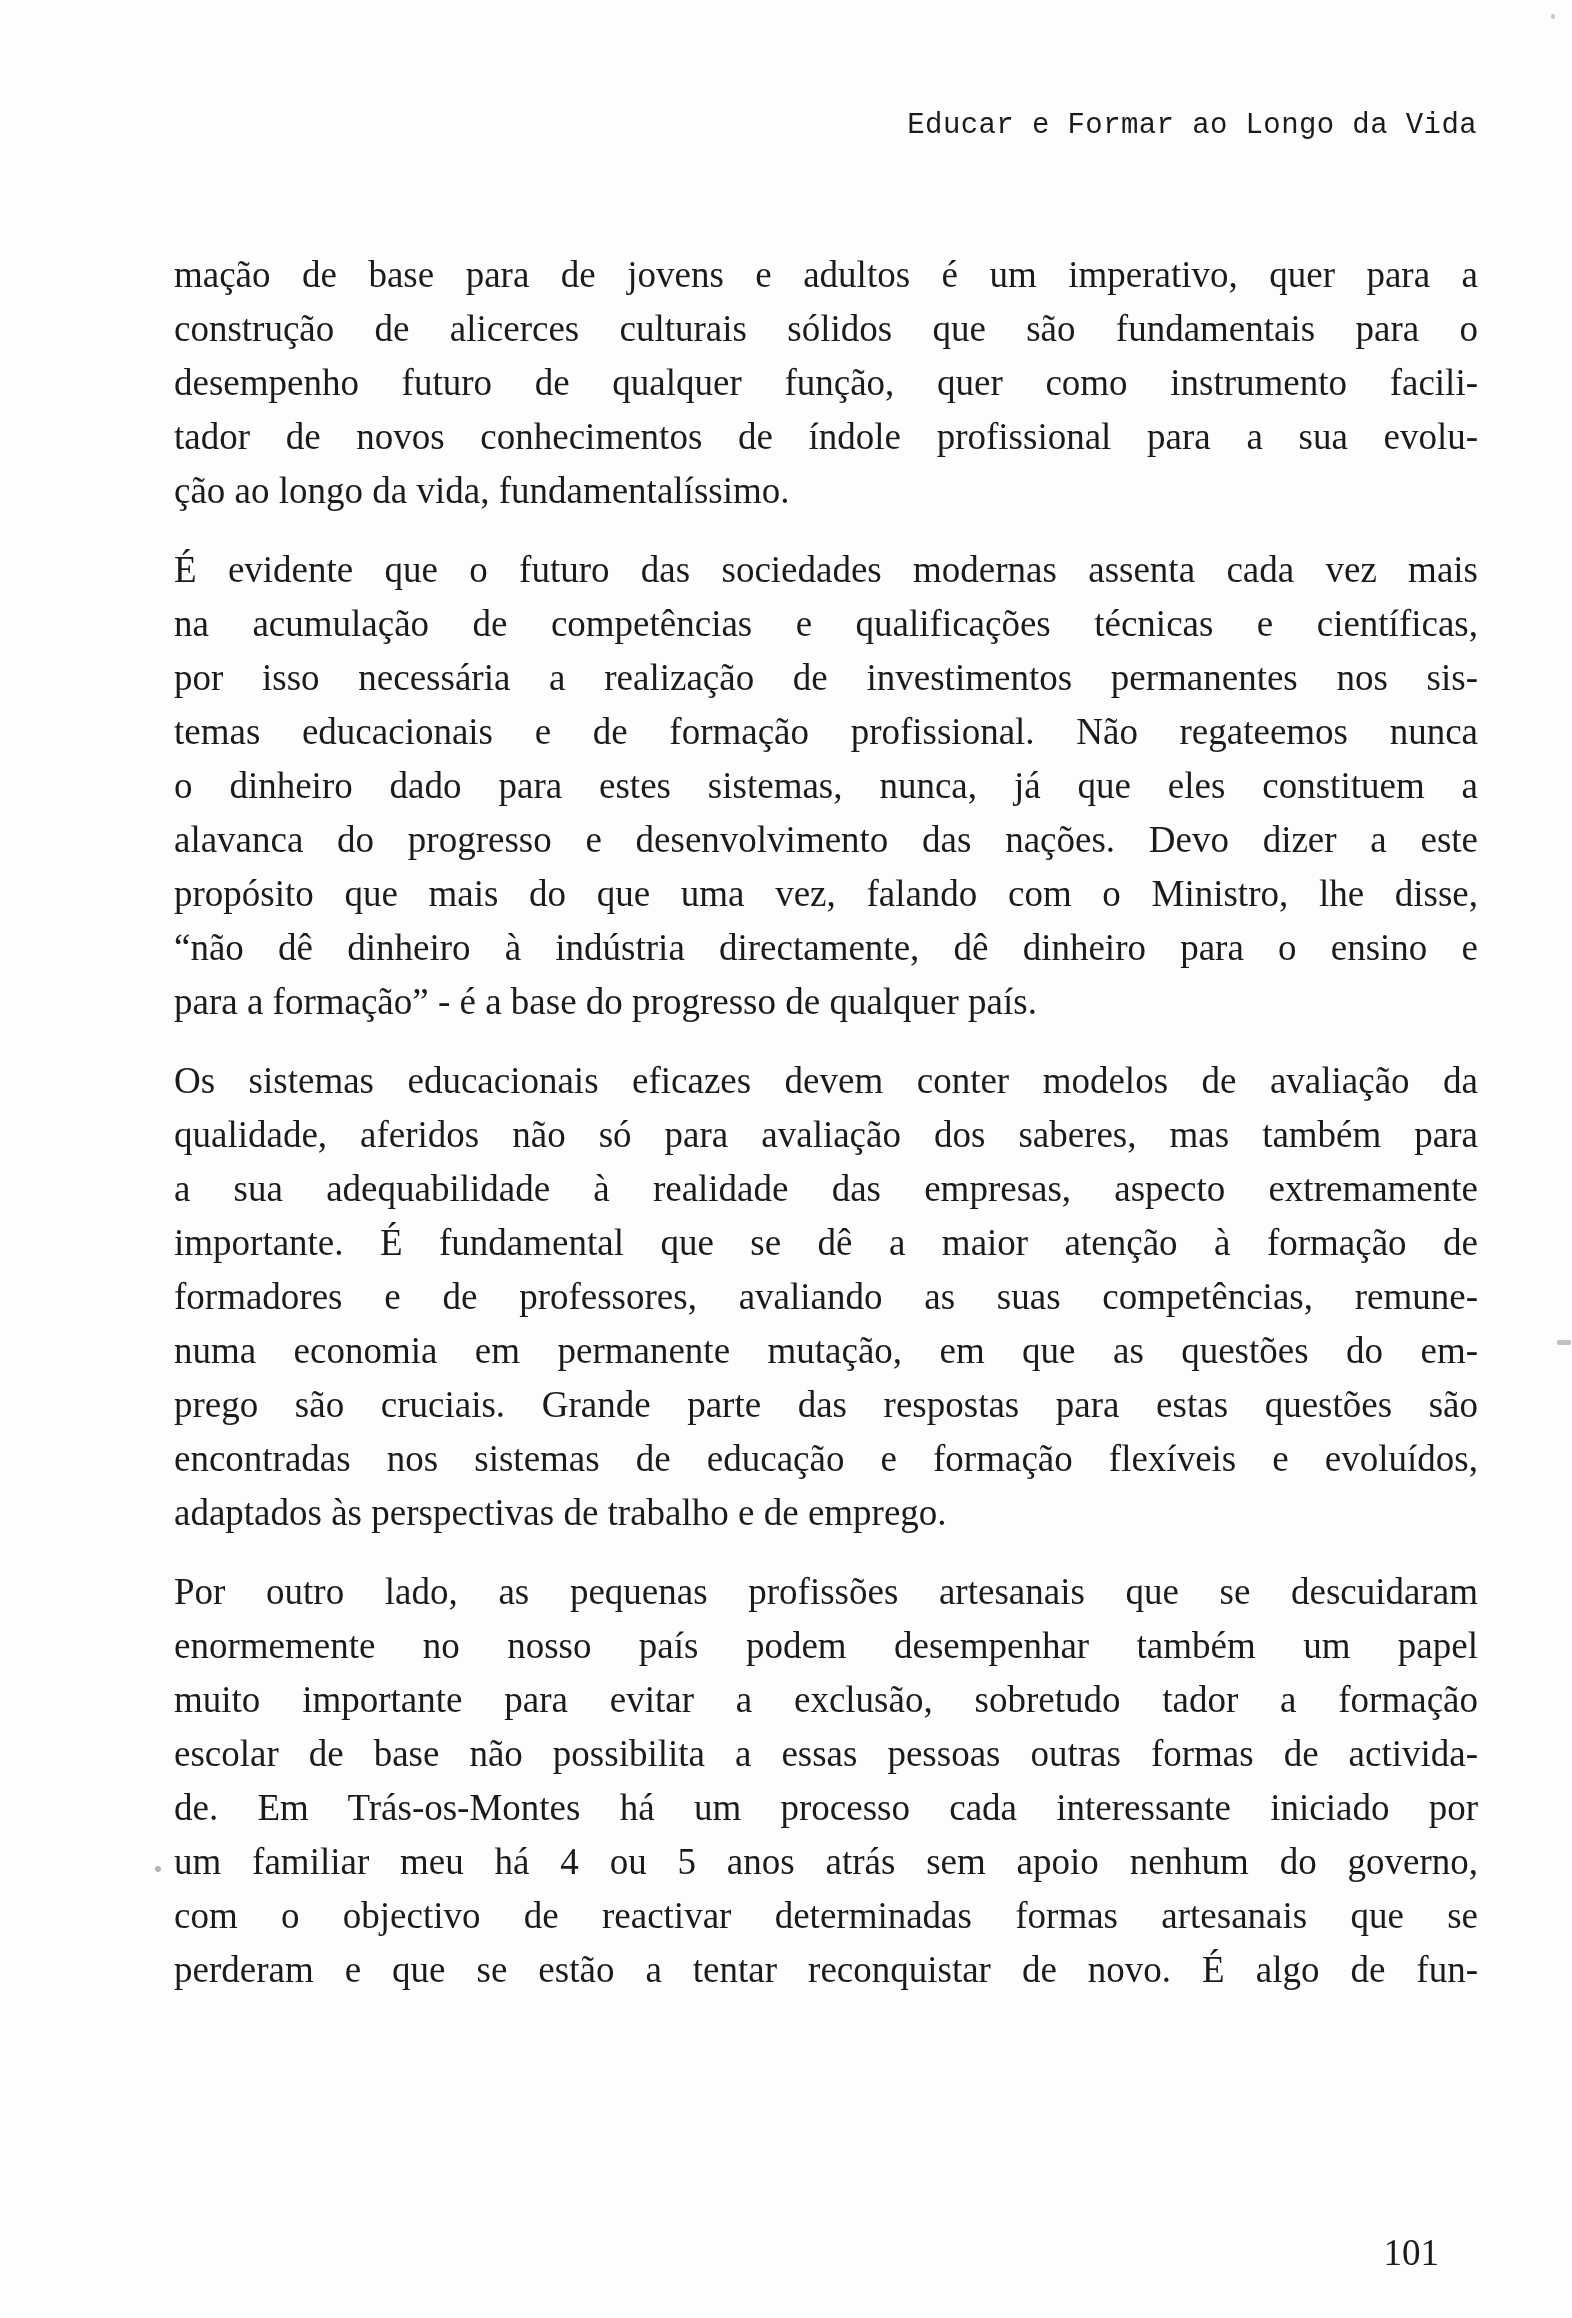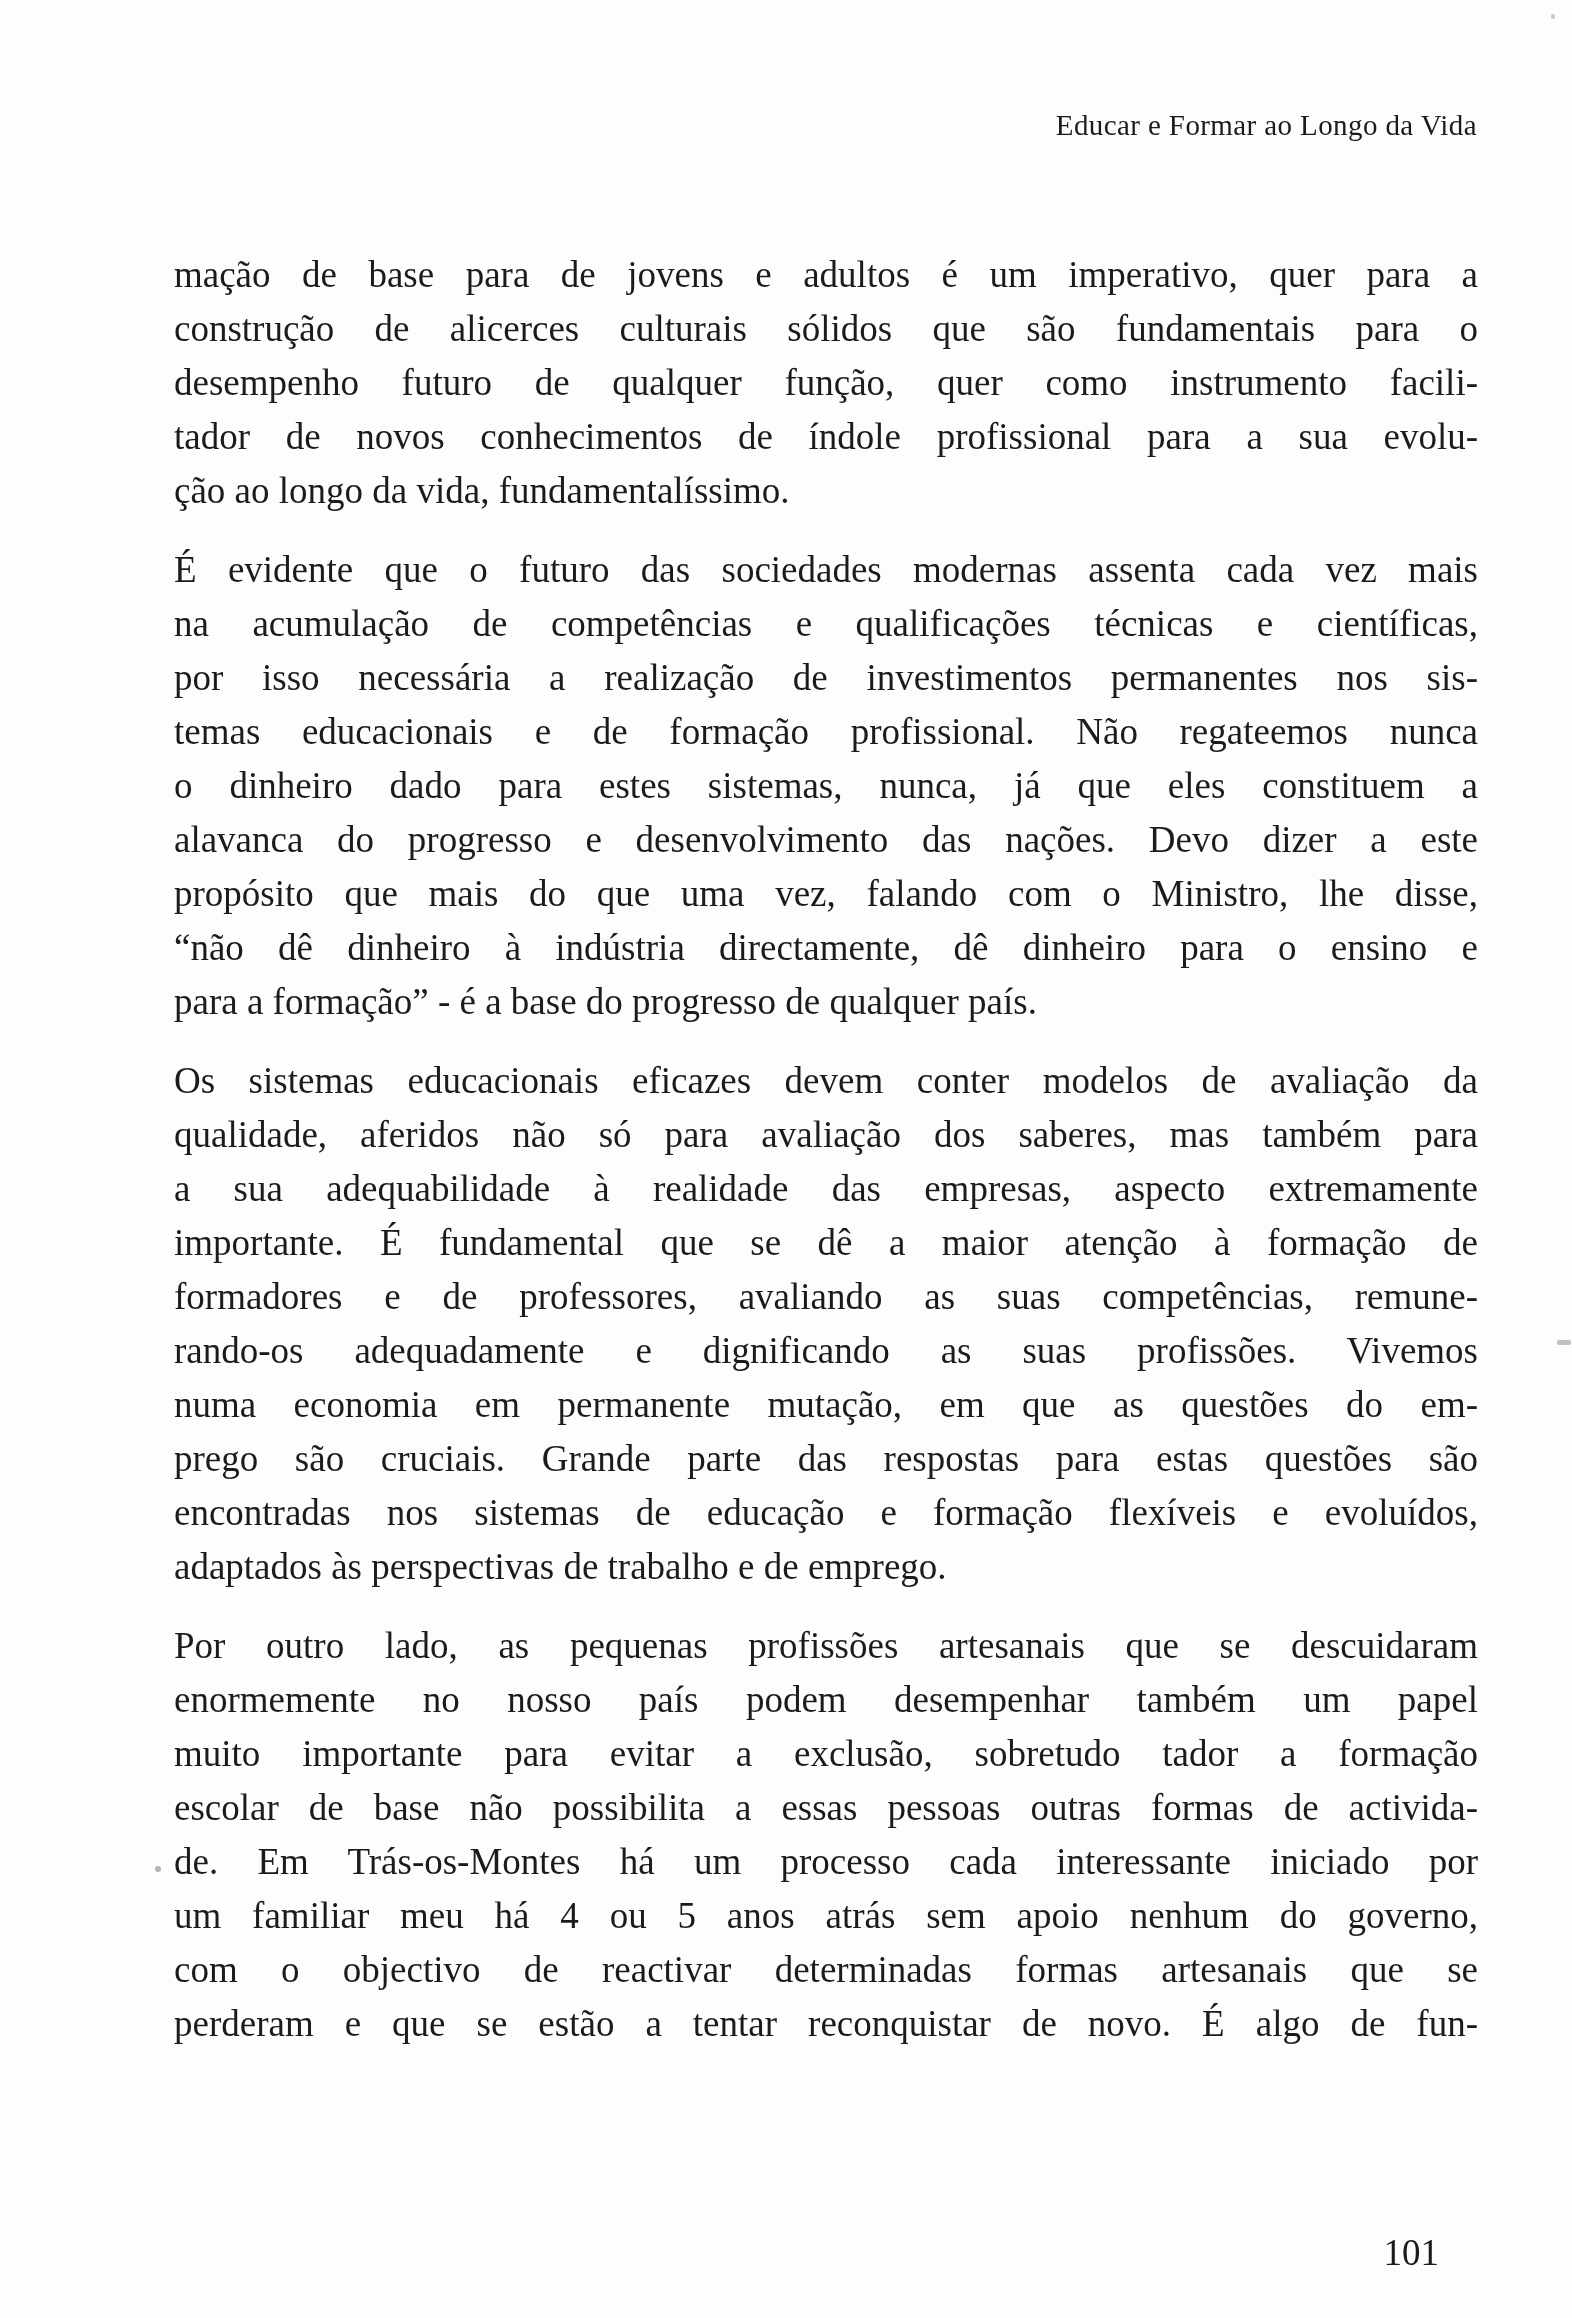--- a/index.html
+++ b/index.html
@@ -23,20 +23,21 @@
   }
   .running-head{
     position:absolute;
     top:107px;
     right:96px;
     font-size:29px;
     line-height:37px;
     letter-spacing:0.4px;
     color:var(--ink);
     white-space:nowrap;
+    font-family:Liberation Mono, monospace;
   }
   .text-block{
     position:absolute;
     left:174px;
     top:248px;
     width:1304px;
   }
   .para{
     margin:0 0 25px 0;
   }
@@ -100,21 +101,20 @@
         <div class="line">propósito que mais do que uma vez, falando com o Ministro, lhe disse,</div>
         <div class="line">“não dê dinheiro à indústria directamente, dê dinheiro para o ensino e</div>
         <div class="line last">para a formação” - é a base do progresso de qualquer país.</div>
       </div>
       <div class="para">
         <div class="line">Os sistemas educacionais eficazes devem conter modelos de avaliação da</div>
         <div class="line">qualidade, aferidos não só para avaliação dos saberes, mas também para</div>
         <div class="line">a sua adequabilidade à realidade das empresas, aspecto extremamente</div>
         <div class="line">importante. É fundamental que se dê a maior atenção à formação de</div>
         <div class="line">formadores e de professores, avaliando as suas competências, remune-</div>
-        <div class="line">rando-os adequadamente e dignificando as suas profissões. Vivemos</div>
         <div class="line">numa economia em permanente mutação, em que as questões do em-</div>
         <div class="line">prego são cruciais. Grande parte das respostas para estas questões são</div>
         <div class="line">encontradas nos sistemas de educação e formação flexíveis e evoluídos,</div>
         <div class="line last">adaptados às perspectivas de trabalho e de emprego.</div>
       </div>
       <div class="para">
         <div class="line">Por outro lado, as pequenas profissões artesanais que se descuidaram</div>
         <div class="line">enormemente no nosso país podem desempenhar também um papel</div>
         <div class="line">muito importante para evitar a exclusão, sobretudo tador a formação</div>
         <div class="line">escolar de base não possibilita a essas pessoas outras formas de activida-</div>

